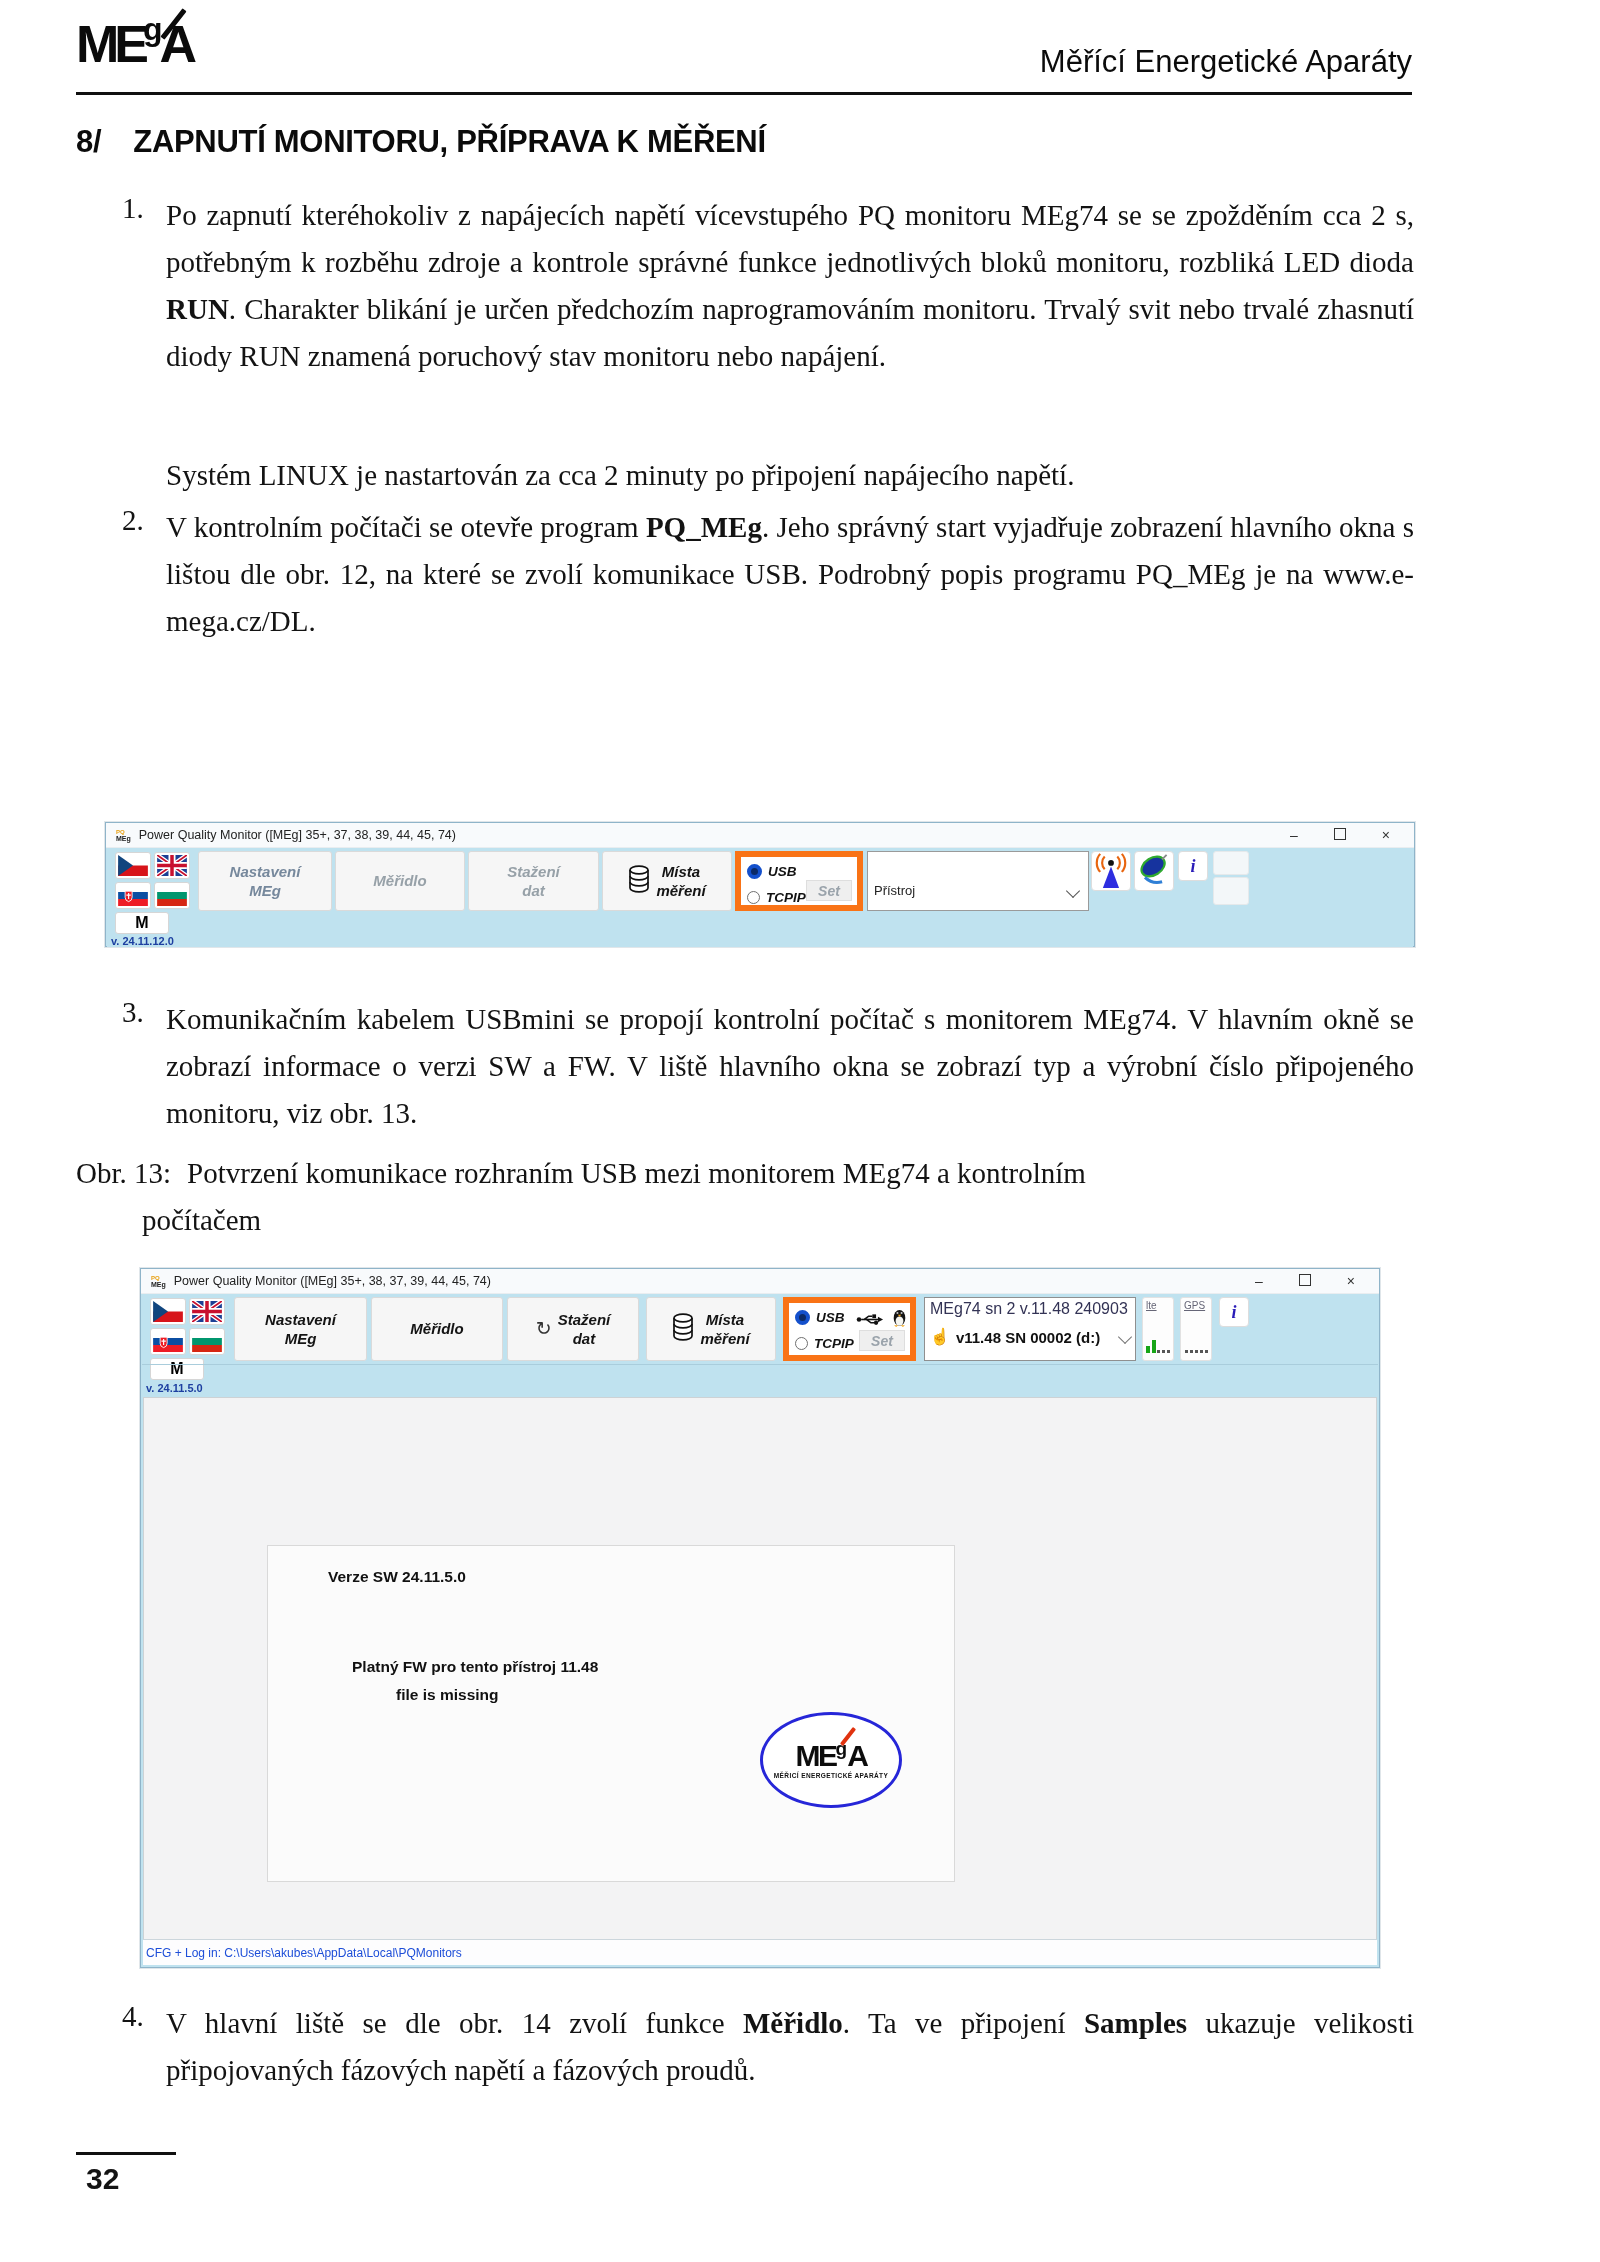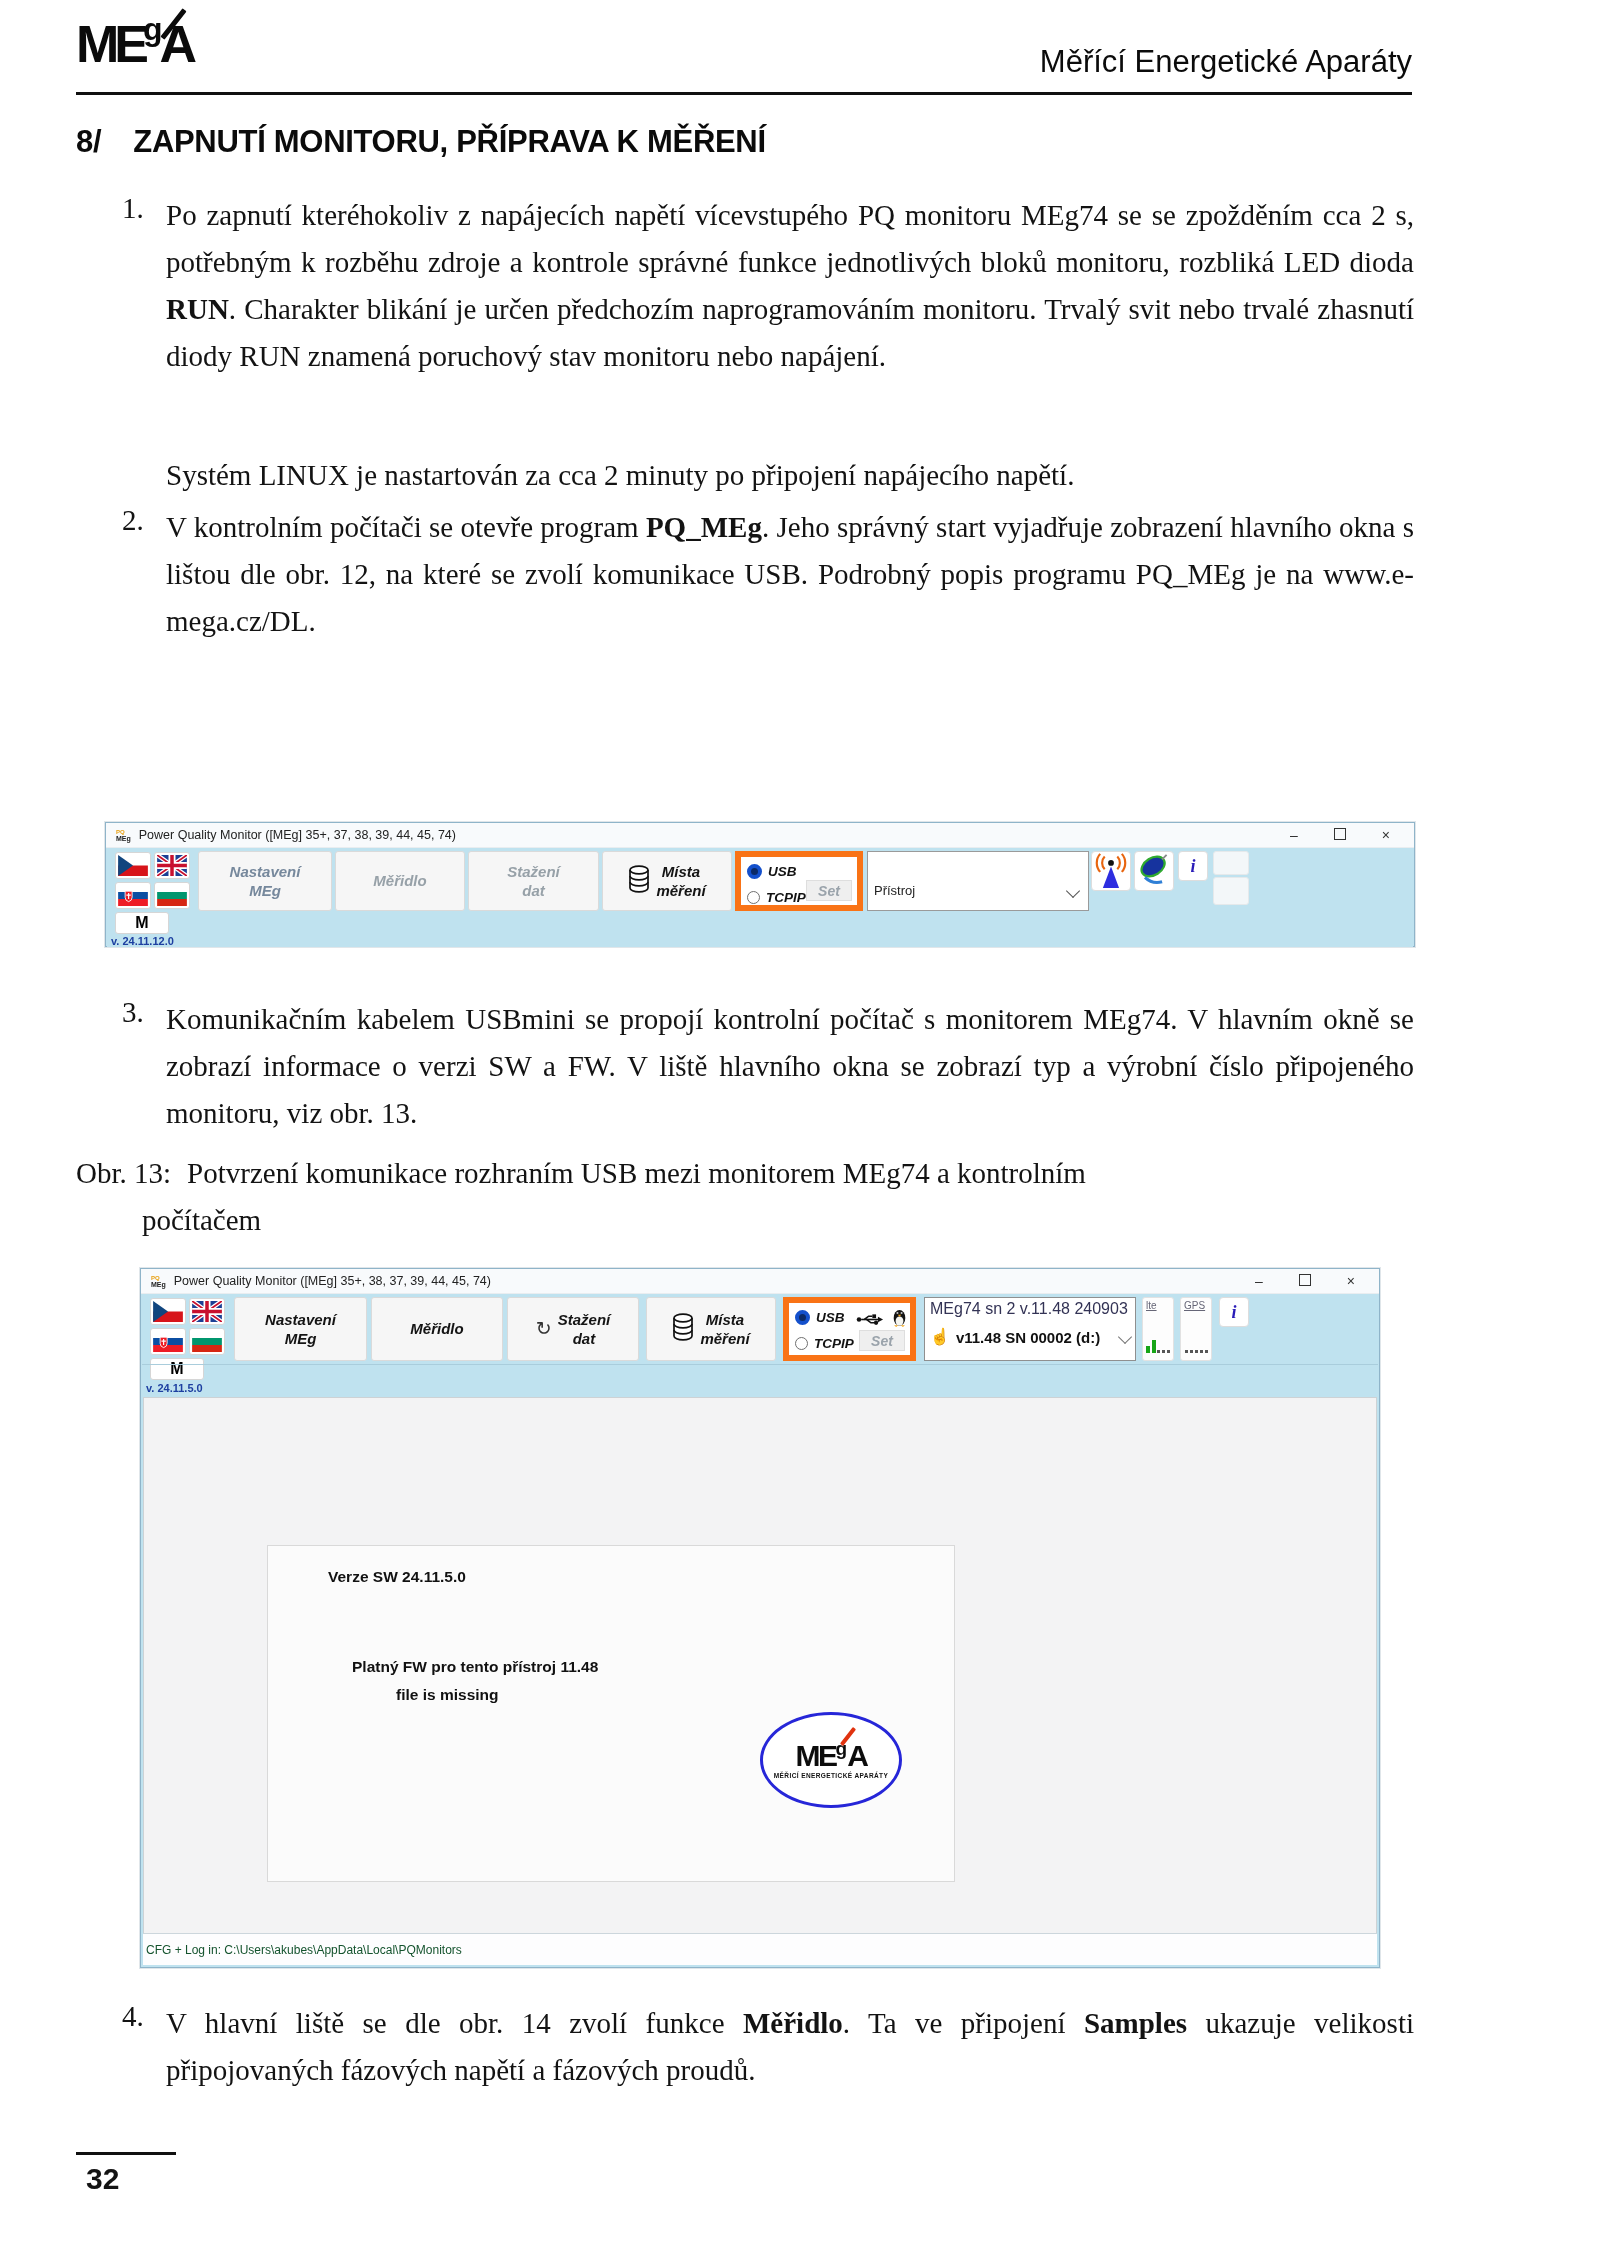--- a/index.html
+++ b/index.html
@@ -141,23 +141,23 @@
   .fw2{position:absolute;left:128px;top:140px;}
   .app-logo{position:absolute;left:492px;top:166px;width:142px;height:96px;border:3px solid #2626d8;
             border-radius:50%;background:#fff;display:flex;flex-direction:column;align-items:center;
             justify-content:center;box-sizing:border-box;}
   .al-row{position:relative;line-height:1;color:#0c0c0c;font-weight:bold;}
   .al-me,.al-a{font-size:30px;letter-spacing:-2.5px;}
   .al-g{font-size:19px;position:relative;top:-11px;}
   .al-pen{position:absolute;right:16px;top:-15px;width:4px;height:21px;background:#e0330f;
           transform:rotate(38deg);border-radius:1px;}
   .al-sub{font-size:6.5px;font-weight:bold;letter-spacing:0.4px;margin-top:1px;white-space:nowrap;}
-  .statusbar{position:absolute;left:2px;right:2px;bottom:2px;height:32px;background:#fdfdfe;
+  .statusbar{position:absolute;left:2px;right:2px;bottom:2px;height:26px;background:#fdfdfe;
              border-top:1px solid #ccd6dc;display:flex;align-items:center;padding-left:3px;
-             font-size:12px;color:#14532d;box-sizing:border-box;}
+             font-size:12px;color:#1d4ed8;box-sizing:border-box;}
 
   .win12{left:105px;top:822px;width:1310px;height:125px;}
   .win13{left:140px;top:1268px;width:1240px;height:700px;}
 </style>
 </head>
 <body>
 
 <div class="page">
 
   <div class="mega-logo">

